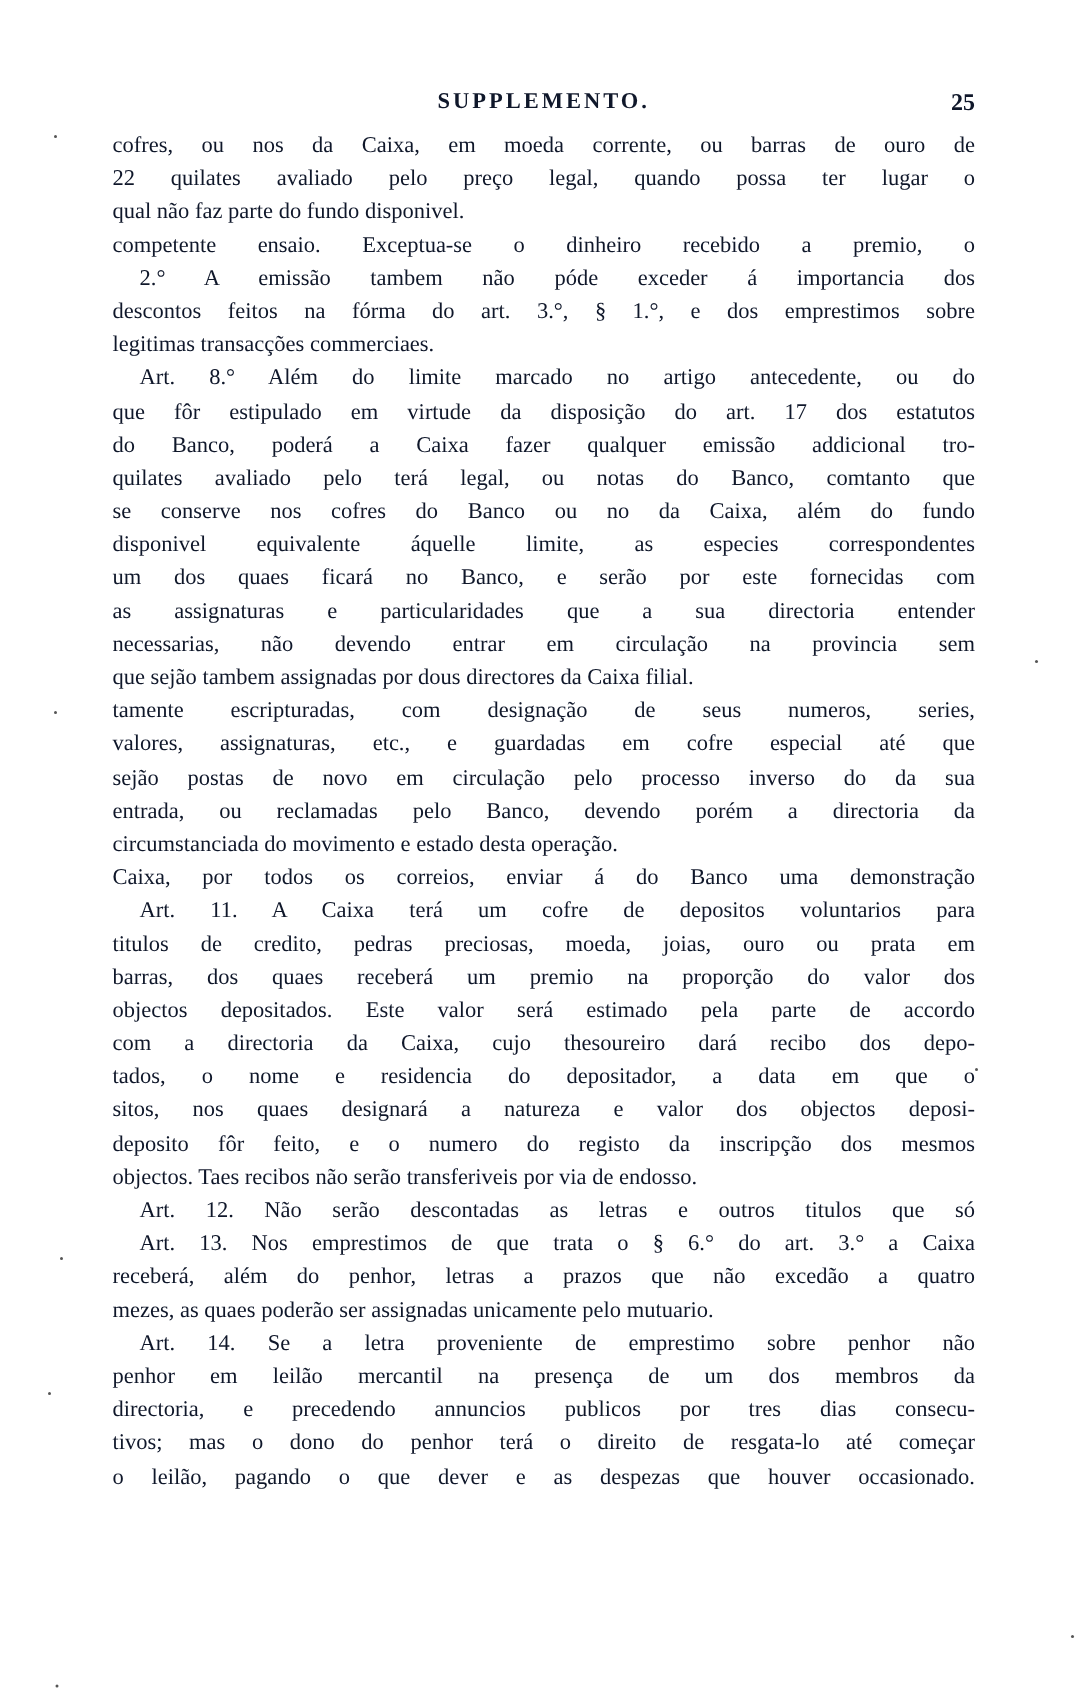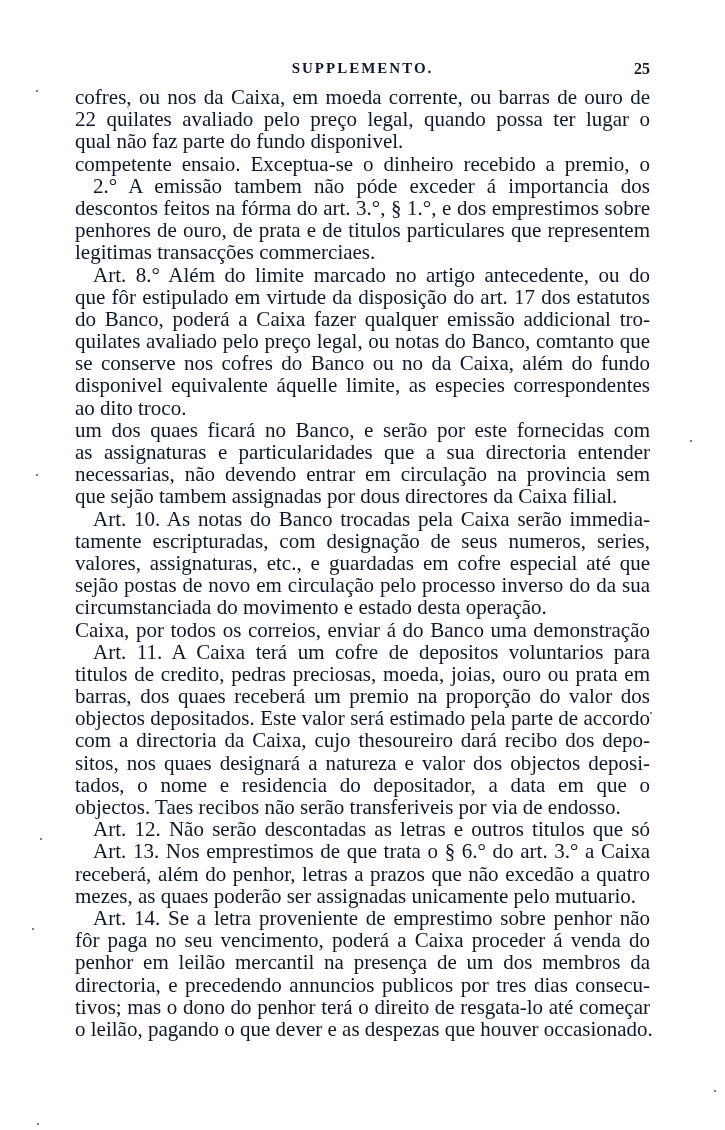--- a/index.html
+++ b/index.html
@@ -15,21 +15,21 @@
   }
   .running-title {
     position: absolute; left: 0; right: 0; text-align: center;
     font-weight: bold; font-size: 15px; letter-spacing: 2px;
   }
   .page-number {
     position: absolute; right: 0; top: 0; font-weight: bold; font-size: 16px; text-align: right;
   }
   .body-text {
     position: absolute; top: 66px; left: 75px; width: 575px;
-    font-size: 21px; line-height: 22.2px;
+    font-size: 15px; line-height: 22.2px;
   }
   .line {
     display: block; text-align: justify; text-align-last: justify;
     white-space: nowrap; height: 22.2px; overflow: visible;
   }
   .line.indent { padding-left: 18px; }
   .line.last { text-align-last: left; }
   .speck { position: absolute; width: 2px; height: 2px; background: #555; border-radius: 1px; }
 </style>
 </head>
@@ -41,53 +41,51 @@
     <span class="page-number">25</span>
   </div>
 
   <div class="body-text" id="body-text">
       <span class="line">cofres, ou nos da Caixa, em moeda corrente, ou barras de ouro de</span>
       <span class="line">22 quilates avaliado pelo preço legal, quando possa ter lugar o</span>
       <span class="line last">qual não faz parte do fundo disponivel.</span>
       <span class="line">competente ensaio. Exceptua-se o dinheiro recebido a premio, o</span>
       <span class="line indent">2.° A emissão tambem não póde exceder á importancia dos</span>
       <span class="line">descontos feitos na fórma do art. 3.°, § 1.°, e dos emprestimos sobre</span>
-      <span class="line">penhores de ouro, de prata e de titulos particulares que representem</span>
       <span class="line last">legitimas transacções commerciaes.</span>
       <span class="line indent">Art. 8.° Além do limite marcado no artigo antecedente, ou do</span>
       <span class="line">que fôr estipulado em virtude da disposição do art. 17 dos estatutos</span>
       <span class="line">do Banco, poderá a Caixa fazer qualquer emissão addicional tro-</span>
-      <span class="line">quilates avaliado pelo preço legal, ou notas do Banco, comtanto que</span>
+      <span class="line">quilates avaliado pelo terá legal, ou notas do Banco, comtanto que</span>
       <span class="line">se conserve nos cofres do Banco ou no da Caixa, além do fundo</span>
       <span class="line">disponivel equivalente áquelle limite, as especies correspondentes</span>
-      <span class="line last">ao dito troco.</span>
       <span class="line">um dos quaes ficará no Banco, e serão por este fornecidas com</span>
       <span class="line">as assignaturas e particularidades que a sua directoria entender</span>
       <span class="line">necessarias, não devendo entrar em circulação na provincia sem</span>
       <span class="line last">que sejão tambem assignadas por dous directores da Caixa filial.</span>
-      <span class="line indent">Art. 10. As notas do Banco trocadas pela Caixa serão immedia-</span>
       <span class="line">tamente escripturadas, com designação de seus numeros, series,</span>
       <span class="line">valores, assignaturas, etc., e guardadas em cofre especial até que</span>
       <span class="line">sejão postas de novo em circulação pelo processo inverso do da sua</span>
+      <span class="line">entrada, ou reclamadas pelo Banco, devendo porém a directoria da</span>
       <span class="line last">circumstanciada do movimento e estado desta operação.</span>
       <span class="line">Caixa, por todos os correios, enviar á do Banco uma demonstração</span>
       <span class="line indent">Art. 11. A Caixa terá um cofre de depositos voluntarios para</span>
       <span class="line">titulos de credito, pedras preciosas, moeda, joias, ouro ou prata em</span>
       <span class="line">barras, dos quaes receberá um premio na proporção do valor dos</span>
       <span class="line">objectos depositados. Este valor será estimado pela parte de accordo</span>
       <span class="line">com a directoria da Caixa, cujo thesoureiro dará recibo dos depo-</span>
+      <span class="line">tados, o nome e residencia do depositador, a data em que o</span>
       <span class="line">sitos, nos quaes designará a natureza e valor dos objectos deposi-</span>
-      <span class="line">tados, o nome e residencia do depositador, a data em que o</span>
+      <span class="line">deposito fôr feito, e o numero do registo da inscripção dos mesmos</span>
       <span class="line last">objectos. Taes recibos não serão transferiveis por via de endosso.</span>
       <span class="line indent">Art. 12. Não serão descontadas as letras e outros titulos que só</span>
       <span class="line indent">Art. 13. Nos emprestimos de que trata o § 6.° do art. 3.° a Caixa</span>
       <span class="line">receberá, além do penhor, letras a prazos que não excedão a quatro</span>
       <span class="line last">mezes, as quaes poderão ser assignadas unicamente pelo mutuario.</span>
       <span class="line indent">Art. 14. Se a letra proveniente de emprestimo sobre penhor não</span>
-      <span class="line">fôr paga no seu vencimento, poderá a Caixa proceder á venda do</span>
       <span class="line">penhor em leilão mercantil na presença de um dos membros da</span>
       <span class="line">directoria, e precedendo annuncios publicos por tres dias consecu-</span>
       <span class="line">tivos; mas o dono do penhor terá o direito de resgata-lo até começar</span>
       <span class="line">o leilão, pagando o que dever e as despezas que houver occasionado.</span>
     </div>
 
   <span class="speck" style="left:36px;top:70px;"></span>
   <span class="speck" style="left:690px;top:420px;"></span>
   <span class="speck" style="left:36px;top:454px;"></span>
   <span class="speck" style="left:650px;top:692px;"></span>

